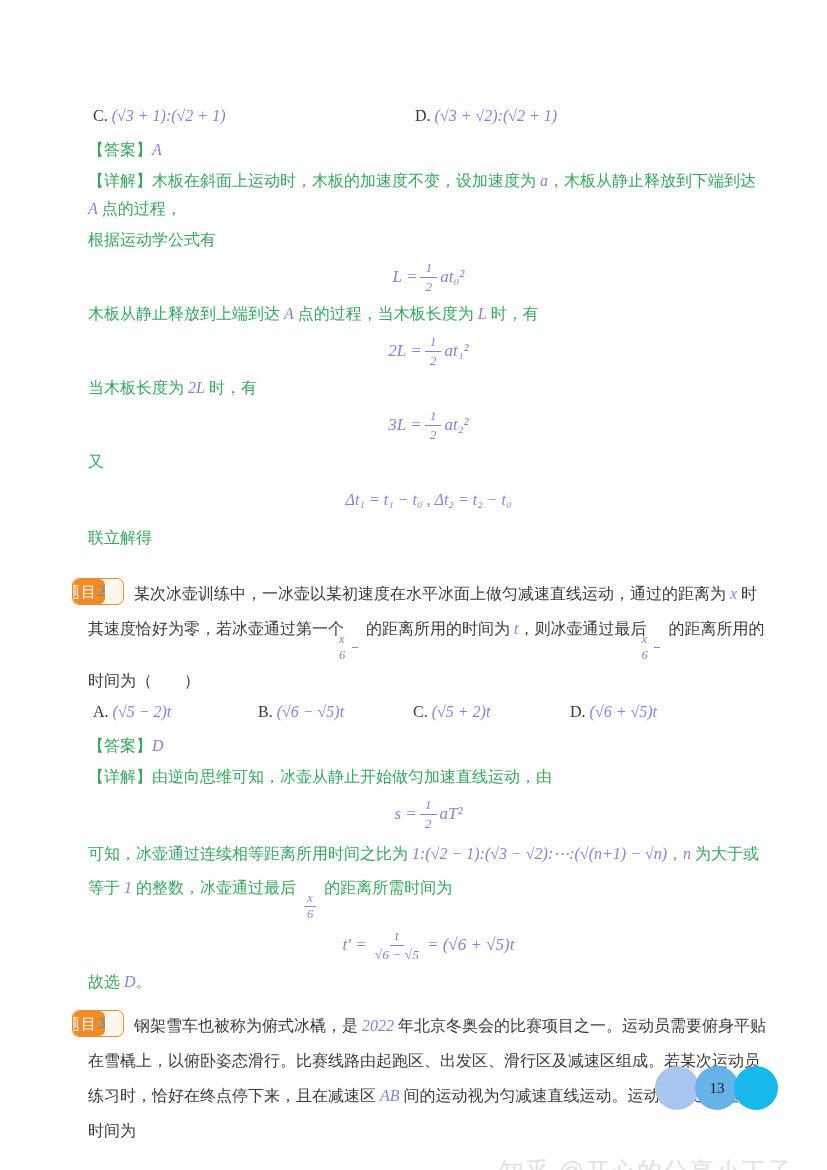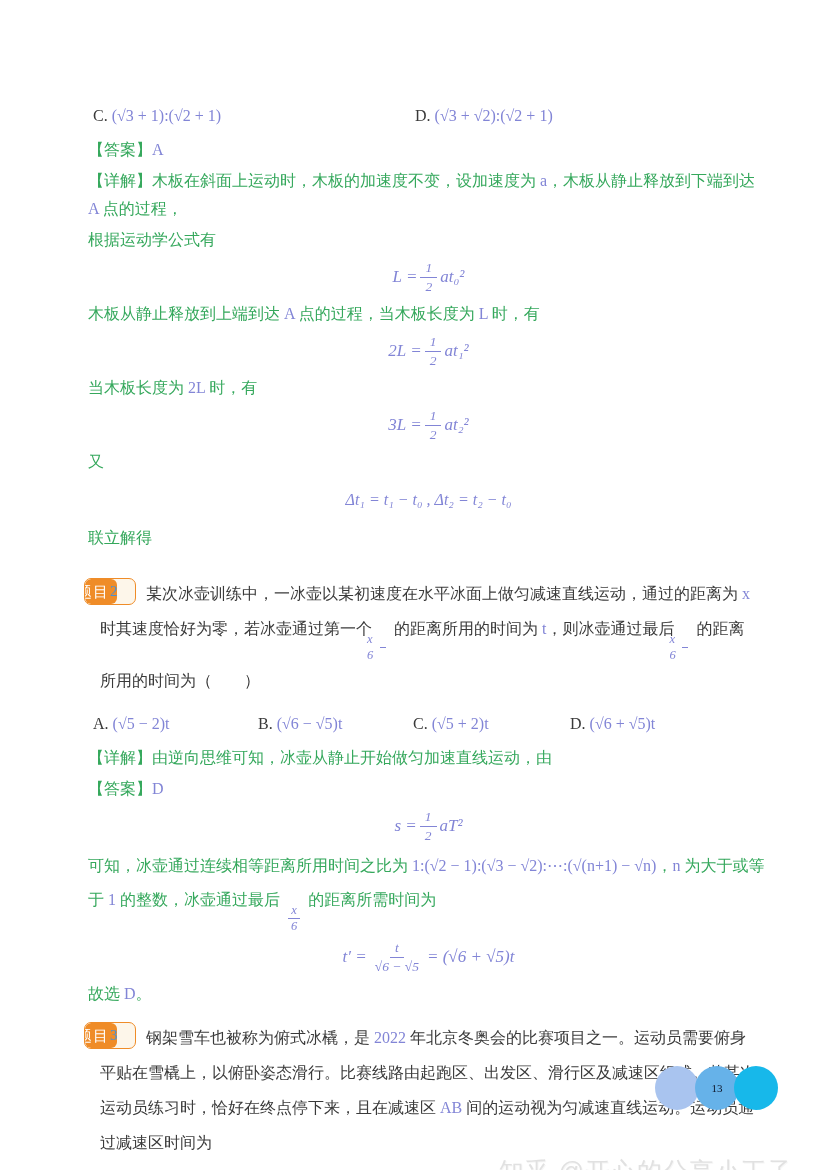--- a/index.html
+++ b/index.html
@@ -4,22 +4,22 @@
 <style>
   html,body{margin:0;padding:0;}
   body{
     width:827px;height:1170px;background:#ffffff;position:relative;overflow:hidden;
     font-family:"Liberation Serif","DejaVu Serif",serif;
     color:#3a3a3a;
   }
   .doc{padding:102px 58px 0 88px;font-size:16px;}
   .p{line-height:28px;margin:0 0 3px 0;}
   .green{color:var(--green);}
-  .stem-p{line-height:35px;margin:12px;text-indent:-16px;color:#3a3a3a;}
-  .m{color:var(--purple);text-align:right;}
+  .stem-p{line-height:35px;margin:0;text-indent:-16px;color:#3a3a3a;}
+  .m{color:var(--purple);font-style:italic;text-align:right;}
   .seg{font-style:normal;}
   
   .opts{display:flex;padding-left:5px;margin:0 0 6px 0;line-height:28px;}
   .opts .cell{white-space:nowrap;}
   #q1-opts .cell:nth-child(1){width:322px;}
   #q2-opts .cell:nth-child(1){width:165px;}
   #q2-opts .cell:nth-child(2){width:155px;}
   #q2-opts .cell:nth-child(3){width:157px;}
   
   .ifrac{display:inline-flex;flex-direction:column;align-items:center;vertical-align:-9px;
@@ -41,21 +41,21 @@
     line-height:1;margin-right:10px;vertical-align:2px;font-family:"Liberation Sans","DejaVu Sans",sans-serif;}
   .badge .bl{background:var(--orange);color:#ffffff;padding:5px 8px;border-radius:6px;letter-spacing:1px;}
   .badge .bn{color:var(--badge-blue);padding:5px 9px;font-family:"Liberation Serif",serif;}
   .sec{margin-top:24px;}
   .sec3{margin-top:12px;}
   
   .pager{position:absolute;top:1066px;left:655px;display:flex;align-items:center;}
   .circle{width:44px;height:44px;border-radius:50%;position:relative;}
   .c1{background:var(--circle-left);z-index:1;}
   .c2{background:var(--circle-mid);margin-left:-4px;z-index:2;display:flex;align-items:center;
-    justify-content:center;font-size:11px;color:#0f172a;}
+    justify-content:center;font-size:15px;color:#0f172a;}
   .c3{background:var(--circle-right);margin-left:-5px;z-index:3;}
   .watermark{position:absolute;top:1155px;right:34px;font-size:25px;color:#e1e1e1;
     letter-spacing:1px;font-family:"Liberation Sans","DejaVu Sans",sans-serif;
     text-shadow:1px 1px 0 #f7f7f7;}
 </style>
 </head>
 <body>
 
 <div class="doc">
 
@@ -117,22 +117,22 @@
           </span><span class="seg"> 的距离所用的时间为（　　）</span></span>
     </p>
 
     <div class="opts" id="q2-opts" style="">
       <span class="cell"><span class="seg">A. </span><span class="m">(√5 − 2)t</span></span>
       <span class="cell"><span class="seg">B. </span><span class="m">(√6 − √5)t</span></span>
       <span class="cell"><span class="seg">C. </span><span class="m">(√5 + 2)t</span></span>
       <span class="cell"><span class="seg">D. </span><span class="m">(√6 + √5)t</span></span>
     </div>
 
+    <p class="p green"><span class="seg">【答案】</span><span class="m">D</span></p>
     <p class="p green"><span class="seg">【详解】由逆向思维可知，冰壶从静止开始做匀加速直线运动，由</span></p>
-    <p class="p green"><span class="seg">【答案】</span><span class="m">D</span></p>
 
     <div class="formula">
       <span>s =</span>
       <span class="dfrac">
         <span class="fn">1</span>
         <span class="fd">2</span>
       </span>
       <span>aT²</span>
     </div>
 

